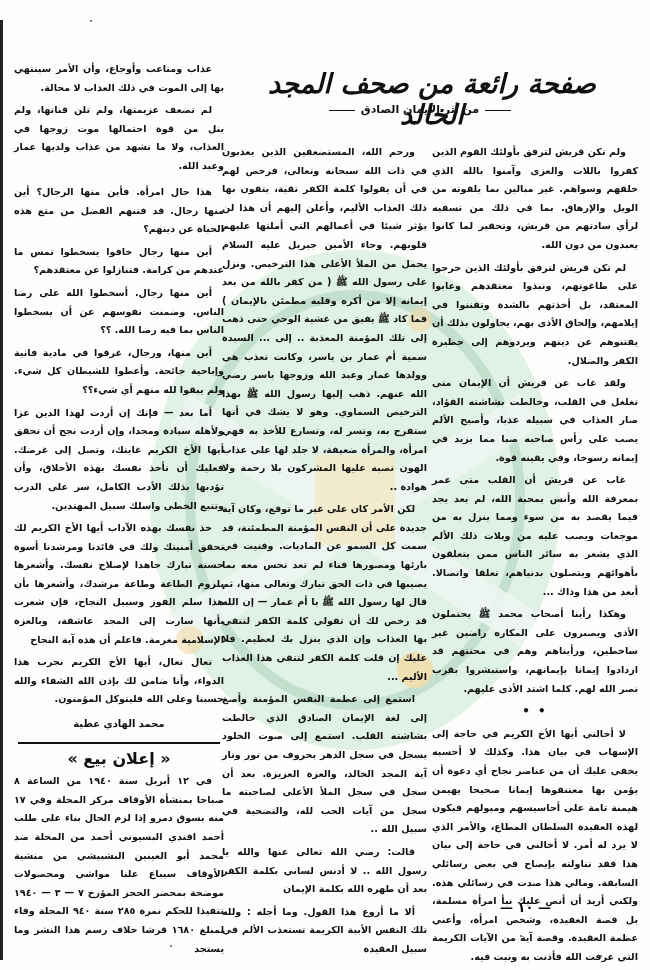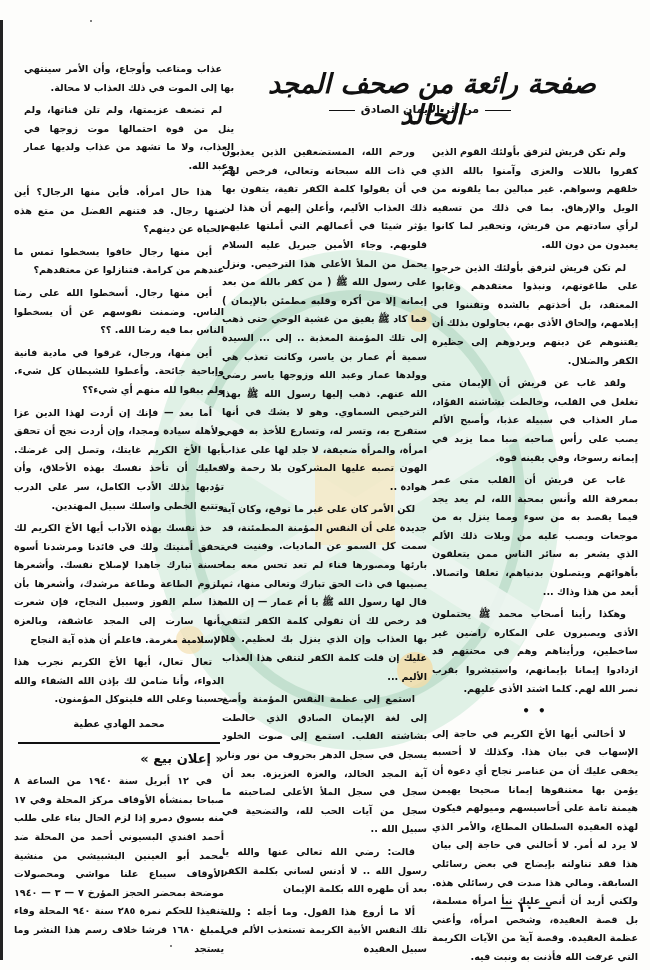--- a/index.html
+++ b/index.html
@@ -20,34 +20,34 @@
   }
   .col {
     position: absolute; z-index: 1; direction: rtl; text-align: justify;
     font-size: 9.6px; line-height: 18.6px; font-weight: bold;
     font-family: "DejaVu Sans", sans-serif;
   }
   .col p { margin: 0 0 4px 0; text-indent: 12px; }
   .col-right { left: 432px; top: 143px; width: 206px; }
   .col-mid { left: 222px; top: 143px; width: 205px; }
   .col-left { left: 14px; top: 183px; width: 210px; }
-  .col-left-top { left: 24px; top: 60px; width: 210px; }
+  .col-left-top { left: 14px; top: 60px; width: 210px; }
   .title {
     position: absolute; left: 232px; top: 68px; width: 400px; z-index: 1;
     text-align: center; font-family: "DejaVu Serif", serif;
     font-size: 27px; font-weight: bold; letter-spacing: 0.5px; font-style: italic;
   }
   .subtitle {
     position: absolute; left: 270px; top: 103px; width: 300px; z-index: 1;
     text-align: center; font-size: 11px; font-weight: bold;
   }
   .subtitle .dash { display: inline-block; width: 26px; border-top: 1.5px solid #111; vertical-align: middle; margin: 0 6px; }
   .signature { text-align: center !important; text-indent: 0 !important; margin-top: 6px !important; font-size: 10px; }
   .rule { height: 2px; background: #111; margin: 8px 4px 6px 4px; }
-  .ad-title { text-align: right; text-indent: 0 !important; font-size: 13px; }
+  .ad-title { text-align: center; text-indent: 0 !important; font-size: 16px; }
   .ad-sign { text-align: center !important; text-indent: 0 !important; margin-top: 8px !important; }
   .dots { text-align: center !important; text-indent: 0 !important; font-size: 12px; letter-spacing: 2px; }
   .page-number {
     position: absolute; left: 500px; top: 900px; width: 80px; text-align: left;
     font-size: 13px; font-weight: bold; z-index: 1;
   }
   .speck { position: absolute; width: 2px; height: 2px; background: #555; border-radius: 50%; z-index: 1; }
 </style>
 </head>
 <body>

